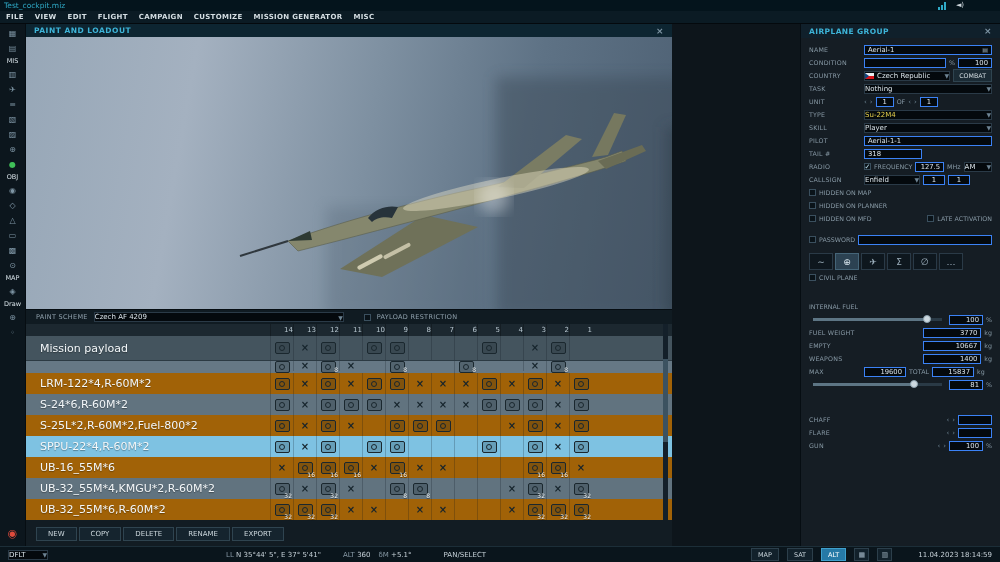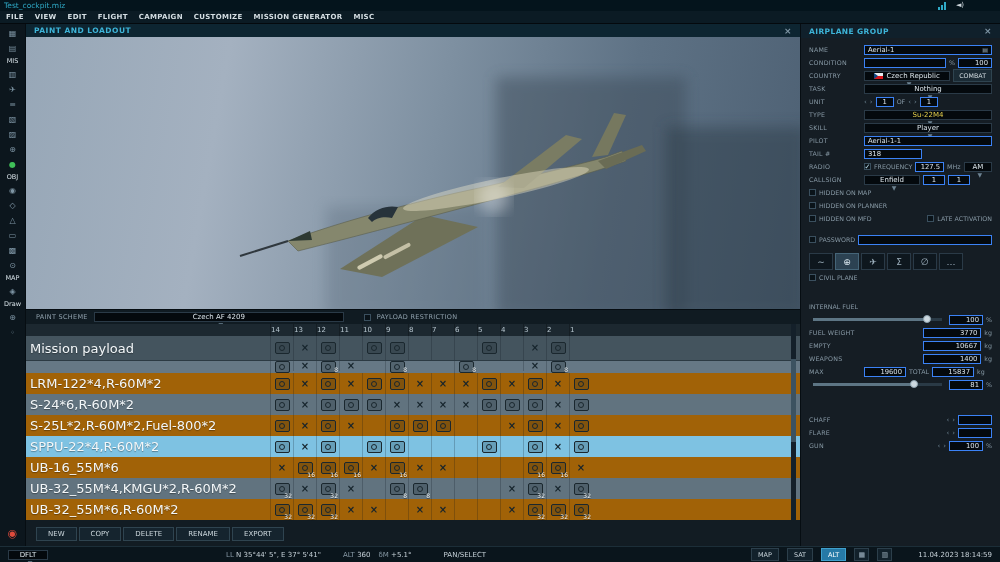--- a/index.html
+++ b/index.html
@@ -11,37 +11,37 @@
   .sigbar{display:inline-flex;align-items:flex-end;gap:1px;}
   .sigbar i{display:block;width:2px;background:#2fa9c6;}
   .spk{color:#cfd8de;font-size:7px;line-height:9px;}
   #menubar{position:absolute;left:0;top:11px;width:1000px;height:13px;background:#0b1b24;display:flex;align-items:center;gap:11px;padding-left:6px;box-sizing:border-box;border-bottom:1px solid #04090d;}
   .menu-item{font-size:7px;font-weight:bold;color:#d5dee3;letter-spacing:.3px;cursor:default;}
   #sidebar{position:absolute;left:0;top:24px;width:26px;height:522px;background:#0c161d;display:flex;flex-direction:column;align-items:center;padding-top:3px;box-sizing:border-box;gap:3px;border-right:1px solid #060d12;}
   .side-icon{width:18px;height:12px;display:flex;align-items:center;justify-content:center;font-size:8px;color:#7e95a4;}
   .side-label{font-size:6.5px;color:#d6e0e6;}
   .side-icon.green{color:#3fbf58;}
   #record-icon{margin-top:auto;margin-bottom:6px;color:#e04b3c;font-size:11px;}
-  #main{position:absolute;left:26px;top:24px;width:774px;height:522px;background:#121c23;}
+  #main{position:absolute;left:26px;top:24px;width:646px;height:522px;background:#121c23;}
   #panel-header{height:13px;background:#0d2531;color:#3db4d8;font-size:7.5px;font-weight:bold;letter-spacing:.5px;display:flex;align-items:center;justify-content:space-between;padding:0 8px;}
   .close{color:#7e95a4;font-size:9px;cursor:default;}
   #viewport{position:relative;height:272px;overflow:hidden;background:linear-gradient(100deg,#97a7b7 0%,#a4b1c0 25%,#7e90a1 52%,#5e7285 75%,#4d6073 100%);}
   #viewport svg{position:absolute;left:0;top:0;}
   #paintrow{height:14px;background:#101b22;display:flex;align-items:center;padding:0 10px;gap:6px;border-top:1px solid #060d12;text-align:right;}
   .plabel{font-size:6.5px;color:#8fa0ac;letter-spacing:.3px;}
-  .select{background:#04090d;border:1px solid #2a3a47;height:10px;display:inline-flex;align-items:center;justify-content:space-between;padding:0 0;font-size:7px;color:#dbe4ea;box-sizing:border-box;flex-direction:column;}
+  .select{background:#04090d;border:1px solid #2a3a47;height:10px;display:inline-flex;align-items:center;justify-content:space-between;padding:0 0;font-size:7px;color:#dbe4ea;box-sizing:border-box;}
   .caret{color:#6d8392;font-size:6px;margin-left:4px;}
   #scheme-select{width:250px;}
   .cb{width:7px;height:7px;border:1px solid #3a4f5e;background:#0a1319;display:inline-flex;align-items:center;justify-content:center;font-size:7px;color:#bfe2f0;flex:0 0 auto;box-sizing:border-box;}
   #loadout{position:relative;}
   #thead{height:12px;background:#1c2830;display:flex;}
   .tlabel-spacer{width:244px;}
-  .col{width:23px;text-align:left;font-size:7px;color:#b8c6cf;line-height:12px;border-left:1px solid rgba(0,0,0,.25);box-sizing:border-box;}
+  .col{width:23px;text-align:right;font-size:7px;color:#b8c6cf;line-height:12px;border-left:1px solid rgba(0,0,0,.25);box-sizing:border-box;}
   .trow{display:flex;height:21px;align-items:stretch;}
-  .trow .tlabel{width:244px;font-size:13px;color:#f3f7f9;display:flex;align-items:center;padding-left:4px;box-sizing:border-box;text-shadow:0 1px 1px rgba(0,0,0,.35);}
+  .trow .tlabel{width:244px;font-size:11px;color:#f3f7f9;display:flex;align-items:center;padding-left:14px;box-sizing:border-box;text-shadow:0 1px 1px rgba(0,0,0,.35);}
   .trow.r0{background:#61737f;}
   .trow.r1{background:#a16207;}
   .trow.payload{height:24px;background:#44545e;border-bottom:1px solid #2c3a43;}
   .trow.selected{background:#7ec2e2;}
   .trow.clipped{height:12px;overflow:hidden;align-items:flex-start;background:#66playground;background:#66didid;}
   .trow.clipped{background:#667885;}
   .cell{width:23px;border-left:1px solid rgba(10,20,26,.22);display:flex;align-items:center;justify-content:center;position:relative;box-sizing:border-box;flex:0 0 auto;}
   .wicon{width:13px;height:10px;border:1px solid #1a272e;border-radius:2px;background:rgba(18,30,38,.22);position:relative;}
   .wicon::after{content:"";position:absolute;left:3px;top:2px;width:4px;height:4px;border:1px solid #1a272e;border-radius:50%;}
   .cnt{position:absolute;right:1px;bottom:0;font-size:6px;color:#f0f6f9;text-shadow:0 1px 1px rgba(0,0,0,.55);}

